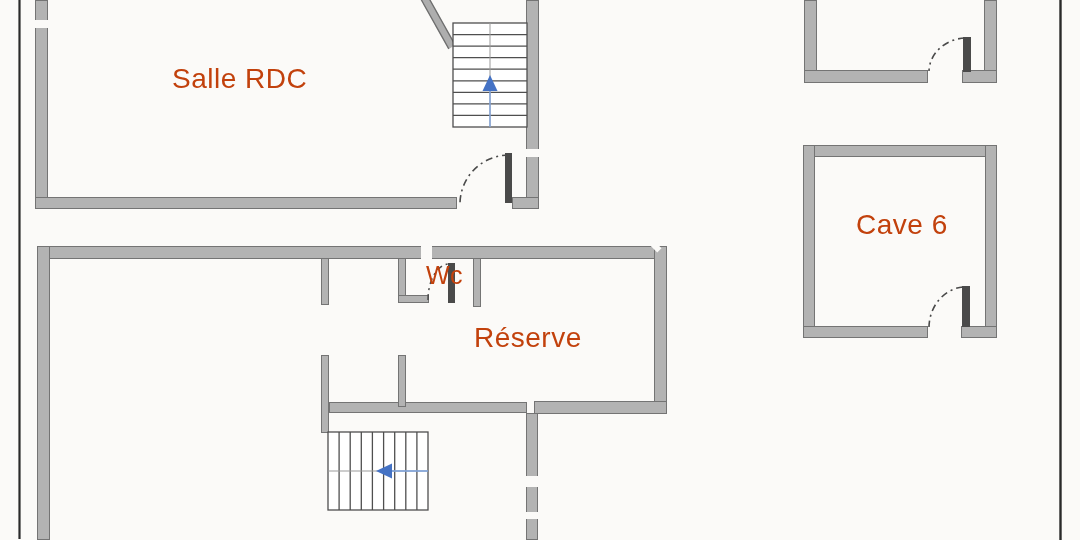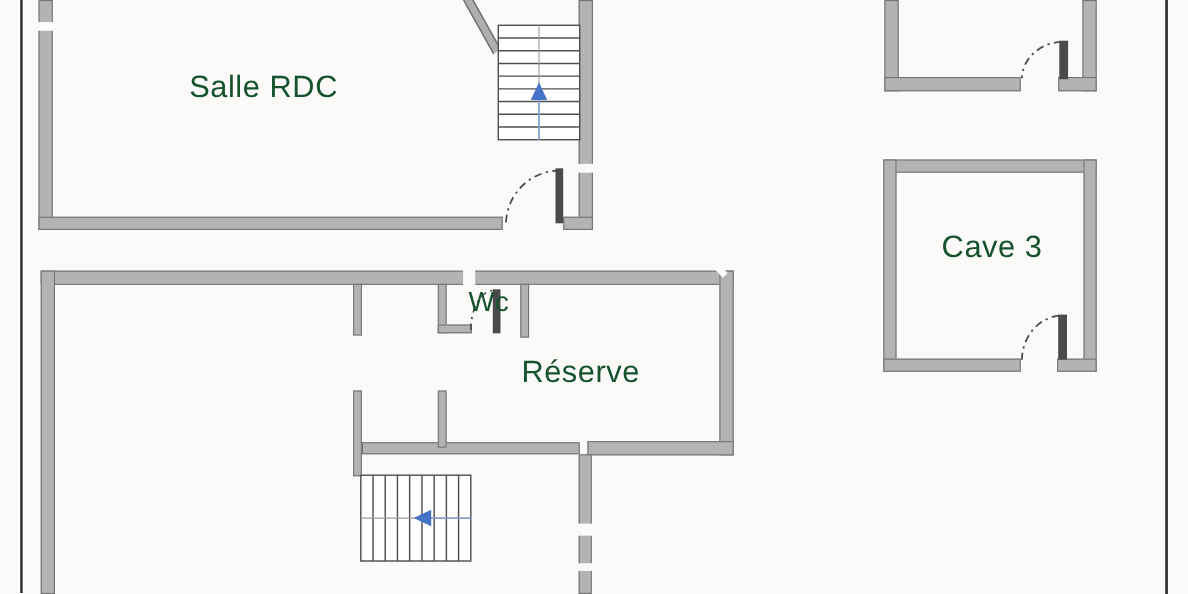--- a/index.html
+++ b/index.html
@@ -20,21 +20,21 @@
     position:absolute;
     background:#4a4a4a;
     box-sizing:border-box;
   }
   .gap{
     position:absolute;
     background:#fbfaf8;
   }
   .room-label{
     position:absolute;
-    color:#14532d;
+    color:#c2410c;
     font-size:28px;
     white-space:nowrap;
     letter-spacing:0.5px;
   }
   #label-wc{font-size:25px;margin-left:17px;}
   svg.overlay{
     position:absolute;left:0;top:0;
     pointer-events:none;
   }
 </style>
@@ -142,15 +142,15 @@
       <path d="M 965 38 A 38 34 0 0 0 929 71" fill="none" stroke="#4a4a4a" stroke-width="1.6" stroke-dasharray="7 4 2 4"></path>
     </g>
     <g>
       <path d="M 963 287 A 37 41 0 0 0 929 327" fill="none" stroke="#4a4a4a" stroke-width="1.6" stroke-dasharray="7 4 2 4"></path>
     </g>
   </svg>
 
   <div class="room-label" id="label-salle-rdc" style="left:172px;top:63px;">Salle RDC</div>
   <div class="room-label" id="label-wc" style="left:409px;top:261px;">Wc</div>
   <div class="room-label" id="label-reserve" style="left:474px;top:322px;text-align:right;">Réserve</div>
-  <div class="room-label" id="label-cave2" style="left:856px;top:209px;">Cave 3</div>
+  <div class="room-label" id="label-cave2" style="left:856px;top:209px;">Cave 6</div>
 
 </div>
 
 </body></html>

